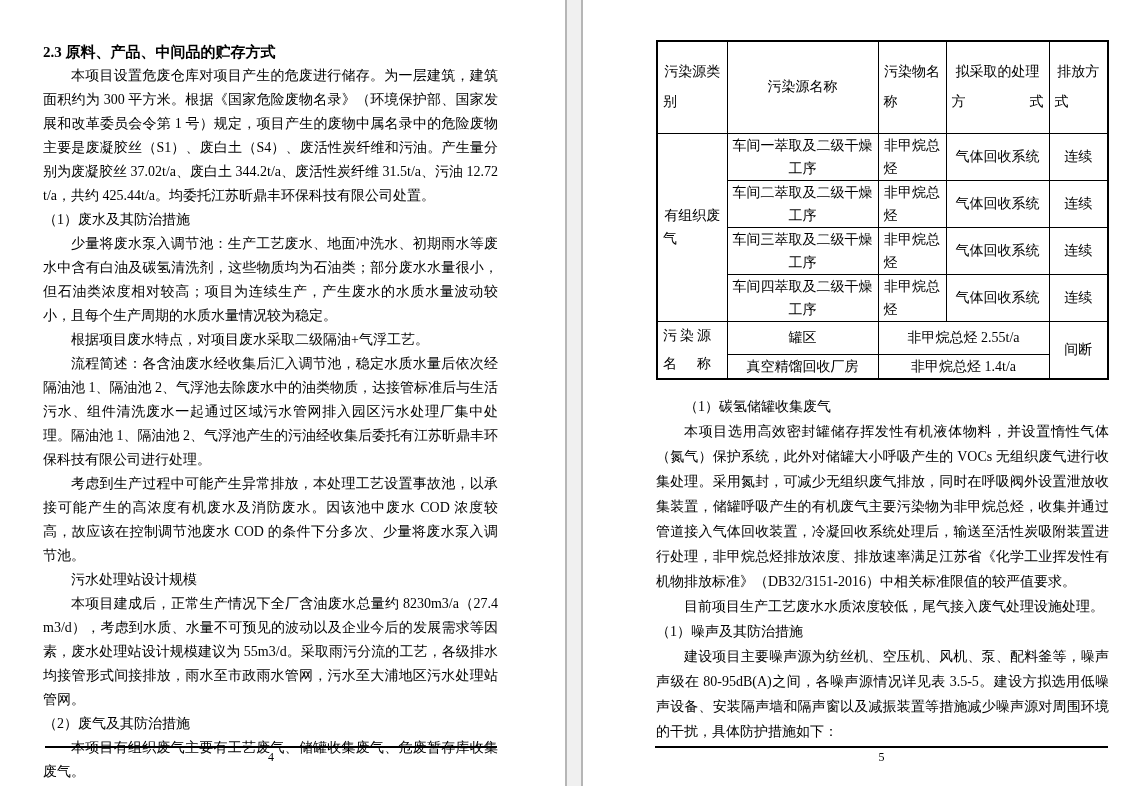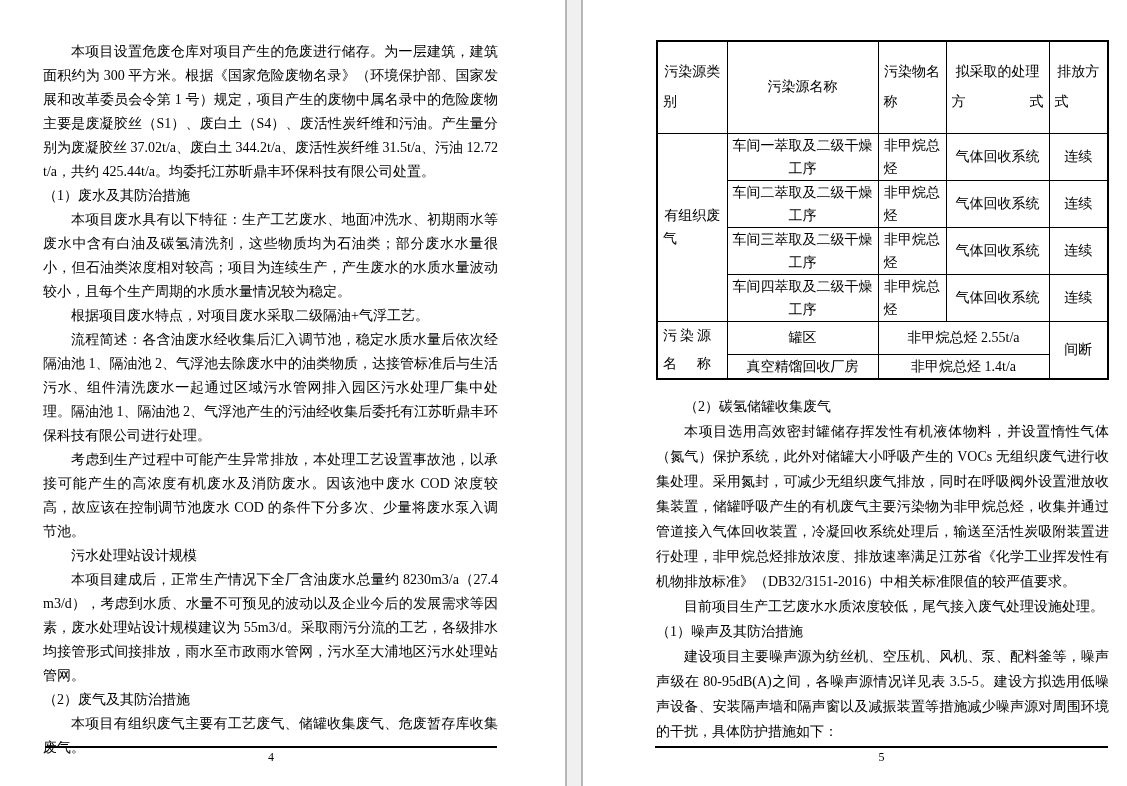--- a/index.html
+++ b/index.html
@@ -58,23 +58,24 @@
   .footer-rule{border-top:2px solid #000;height:0;}
   .page-num{text-align:center;font-size:12px;line-height:16px;padding-top:1px;}
 </style>
 </head>
 <body>
 
 <div class="canvas">
 
   <div class="page page-left">
     <div class="content-left">
+      <h2 class="sec">2.3 原料、产品、中间品的贮存方式</h2>
       <p class="ind2">本项目设置危废仓库对项目产生的危废进行储存。为一层建筑，建筑面积约为 300 平方米。根据《国家危险废物名录》（环境保护部、国家发展和改革委员会令第 1 号）规定，项目产生的废物中属名录中的危险废物主要是废凝胶丝（S1）、废白土（S4）、废活性炭纤维和污油。产生量分别为废凝胶丝 37.02t/a、废白土 344.2t/a、废活性炭纤维 31.5t/a、污油 12.72t/a，共约 425.44t/a。均委托江苏昕鼎丰环保科技有限公司处置。</p>
       <p class="ind0">（1）废水及其防治措施</p>
-      <p class="ind2">本项目废水具有以下特征：生产工艺废水、地面冲洗水、初期雨水等废水中含有白油及碳氢清洗剂，这些物质均为石油类；部分废水水量很小，但石油类浓度相对较高；项目为连续生产，产生废水的水质水量波动较小，且每个生产周期的水质水量情况较为稳定。</p>
+      <p class="ind2">少量将废水泵入调节池：生产工艺废水、地面冲洗水、初期雨水等废水中含有白油及碳氢清洗剂，这些物质均为石油类；部分废水水量很小，但石油类浓度相对较高；项目为连续生产，产生废水的水质水量波动较小，且每个生产周期的水质水量情况较为稳定。</p>
       <p class="ind2">根据项目废水特点，对项目废水采取二级隔油+气浮工艺。</p>
       <p class="ind2">流程简述：各含油废水经收集后汇入调节池，稳定水质水量后依次经隔油池 1、隔油池 2、气浮池去除废水中的油类物质，达接管标准后与生活污水、组件清洗废水一起通过区域污水管网排入园区污水处理厂集中处理。隔油池 1、隔油池 2、气浮池产生的污油经收集后委托有江苏昕鼎丰环保科技有限公司进行处理。</p>
       <p class="ind2">考虑到生产过程中可能产生异常排放，本处理工艺设置事故池，以承接可能产生的高浓度有机废水及消防废水。因该池中废水 COD 浓度较高，故应该在控制调节池废水 COD 的条件下分多次、少量将废水泵入调节池。</p>
       <p class="ind2">污水处理站设计规模</p>
       <p class="ind2">本项目建成后，正常生产情况下全厂含油废水总量约 8230m3/a（27.4m3/d），考虑到水质、水量不可预见的波动以及企业今后的发展需求等因素，废水处理站设计规模建议为 55m3/d。采取雨污分流的工艺，各级排水均接管形式间接排放，雨水至市政雨水管网，污水至大浦地区污水处理站管网。</p>
       <p class="ind0">（2）废气及其防治措施</p>
       <p class="ind2">本项目有组织废气主要有工艺废气、储罐收集废气、危废暂存库收集废气。</p>
 
     </div>
     <div class="footer footer-left">
@@ -135,21 +136,21 @@
           <td colspan="2">非甲烷总烃 2.55t/a</td>
           <td rowspan="2">间断</td>
         </tr>
         <tr class="r6">
           <td>真空精馏回收厂房</td>
           <td colspan="2">非甲烷总烃 1.4t/a</td>
         </tr>
       </tbody>
         </table>
 
-      <p class="ind2" style="margin-top:14px;">（2）碳氢储罐收集废气</p>
+      <p class="ind2" style="margin-top:14px;">（1）碳氢储罐收集废气</p>
       <p class="ind2">本项目选用高效密封罐储存挥发性有机液体物料，并设置惰性气体（氮气）保护系统，此外对储罐大小呼吸产生的 VOCs 无组织废气进行收集处理。采用氮封，可减少无组织废气排放，同时在呼吸阀外设置泄放收集装置，储罐呼吸产生的有机废气主要污染物为非甲烷总烃，收集并通过管道接入气体回收装置，冷凝回收系统处理后，输送至活性炭吸附装置进行处理，非甲烷总烃排放浓度、排放速率满足江苏省《化学工业挥发性有机物排放标准》（DB32/3151-2016）中相关标准限值的较严值要求。</p>
       <p class="ind2">目前项目生产工艺废水水质浓度较低，尾气接入废气处理设施处理。</p>
       <p class="ind0">（1）噪声及其防治措施</p>
       <p class="ind2">建设项目主要噪声源为纺丝机、空压机、风机、泵、配料釜等，噪声声级在 80-95dB(A)之间，各噪声源情况详见表 3.5-5。建设方拟选用低噪声设备、安装隔声墙和隔声窗以及减振装置等措施减少噪声源对周围环境的干扰，具体防护措施如下：</p>
     </div>
     <div class="footer footer-right">
       <div class="footer-rule"></div>
       <div class="page-num">5</div>
     </div>
   </div>

